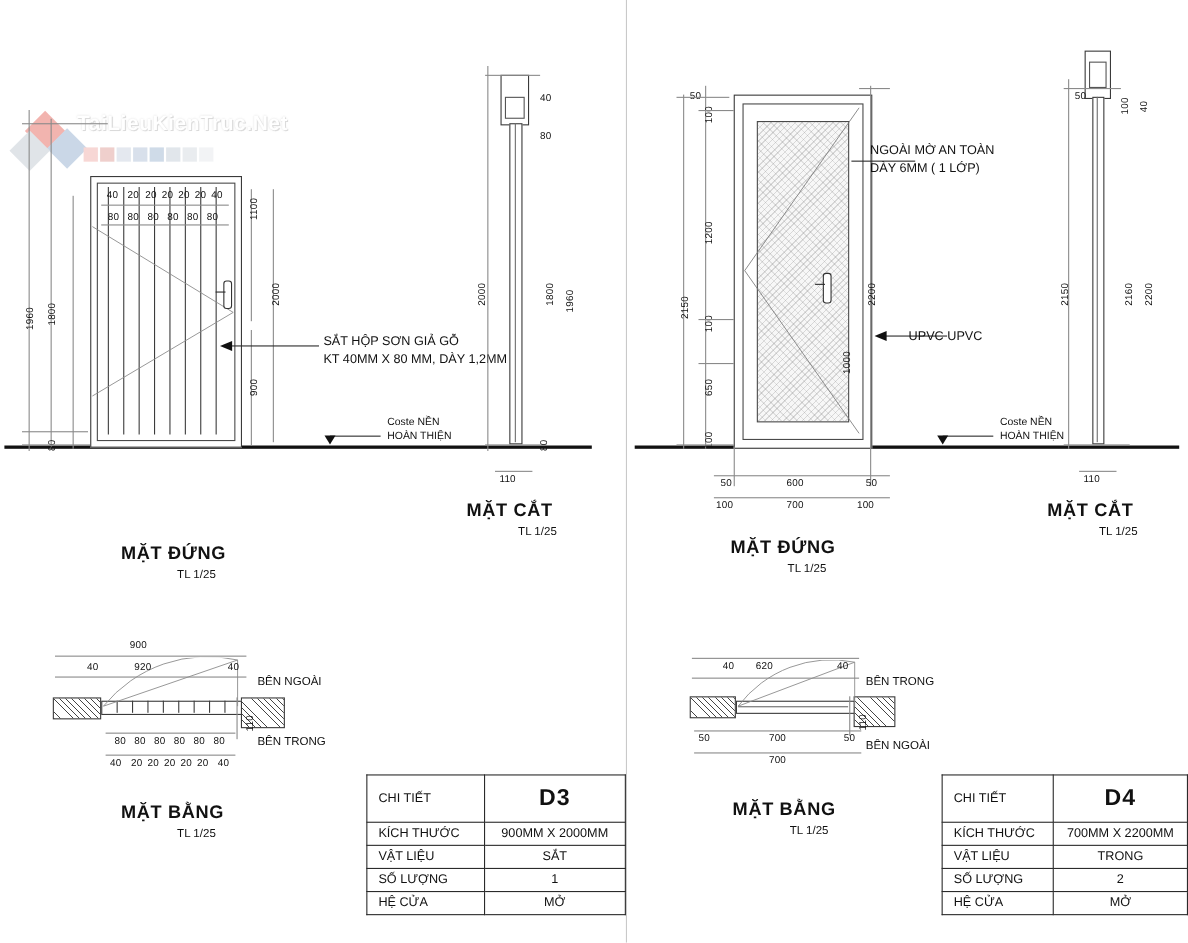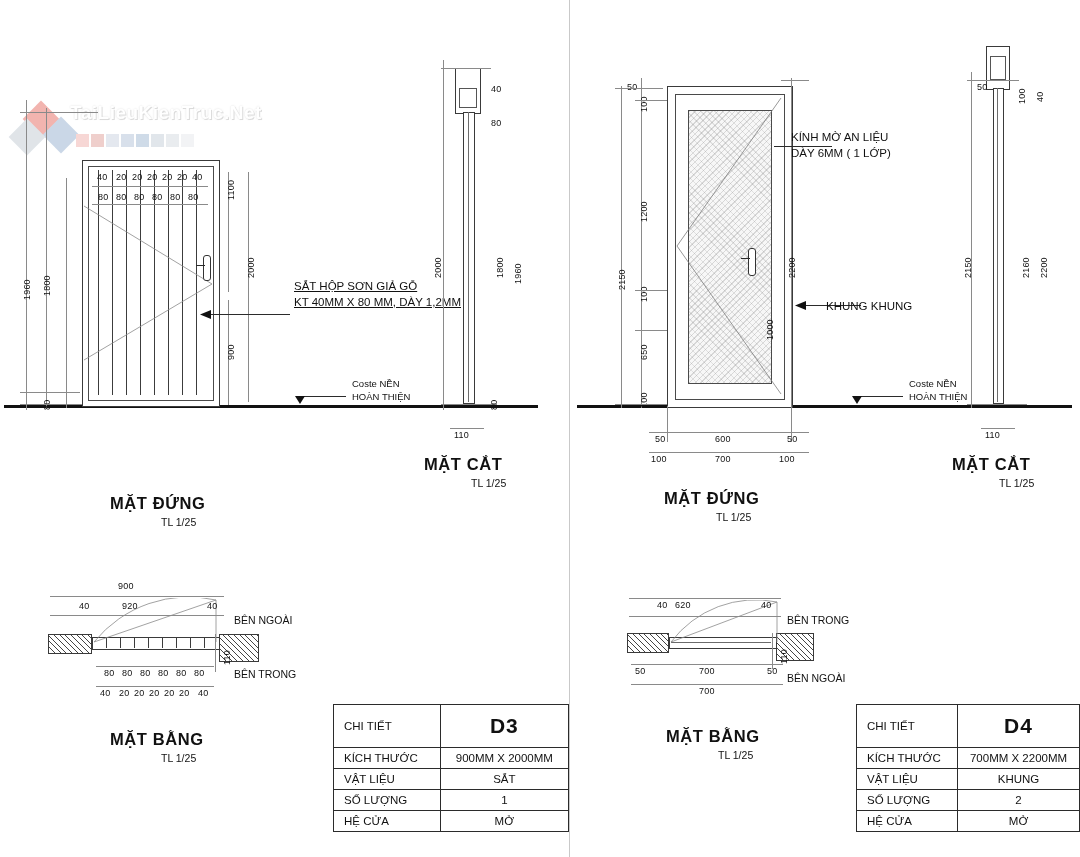--- a/index.html
+++ b/index.html
@@ -231,21 +231,21 @@
     <div class="ln v lite" style="left:228px; top:300px; height:105px;"></div>
 
     <div class="dim rot" style="left:226px; top:200px;">1100</div>
     <div class="dim rot" style="left:246px; top:278px;">2000</div>
     <div class="dim rot" style="left:226px; top:360px;">900</div>
 
     <div class="ln h" style="left:206px; top:314px; width:84px;"></div>
     <svg class="abs" style="left:200px; top:309px;" width="12" height="11">
       <polygon points="0,5.5 11,1 11,10" fill="#111"></polygon>
     </svg>
-    <div class="note" style="left:294px; top:279px;text-decoration:underline;">
+    <div class="note" style="left:294px; top:304px;">
       <span>SẮT HỘP SƠN GIẢ GỖ</span><br>
       <span>KT 40MM X 80 MM, DÀY 1,2MM</span>
     </div>
 
     <div class="ln h" style="left:300px; top:396px; width:46px;"></div>
     <div class="arrow-tri" style="left:295px; top:396px;"></div>
     <div class="note" style="left:352px; top:378px; font-size:9.5px;">
       <span>Coste NỀN</span><br>
       <span>HOÀN THIỆN</span>
     </div>
@@ -401,29 +401,29 @@
 
     <div class="dim" style="left:86px; top:434px;">50</div>
     <div class="dim" style="left:146px; top:434px;">600</div>
     <div class="dim" style="left:218px; top:434px;">50</div>
     <div class="dim" style="left:82px; top:454px;">100</div>
     <div class="dim" style="left:146px; top:454px;">700</div>
     <div class="dim" style="left:210px; top:454px;">100</div>
 
     <div class="ln h" style="left:205px; top:146px; width:58px;"></div>
     <div class="note" style="left:222px; top:130px;">
-      <span>KÍNH MỜ AN LIỆU</span><br>
+      <span>NGOÀI MỜ AN TOÀN</span><br>
       <span>DÀY 6MM ( 1 LỚP)</span>
     </div>
 
     <div class="ln h" style="left:232px; top:305px; width:60px;"></div>
     <svg class="abs" style="left:226px; top:300px;" width="12" height="11">
       <polygon points="0,5.5 11,1 11,10" fill="#111"></polygon>
     </svg>
-    <div class="note" style="left:257px; top:299px;">KHUNG KHUNG</div>
+    <div class="note" style="left:257px; top:299px;">UPVC UPVC</div>
 
     <div class="ln h" style="left:288px; top:396px; width:46px;"></div>
     <div class="arrow-tri" style="left:283px; top:396px;"></div>
     <div class="note" style="left:340px; top:378px; font-size:9.5px;">
       <span>Coste NỀN</span><br>
       <span>HOÀN THIỆN</span>
     </div>
 
     <div class="title" style="left:95px; top:489px;">MẶT ĐỨNG</div>
     <div class="subtitle" style="left:147px; top:511px;">TL 1/25</div>
@@ -457,21 +457,21 @@
     <div class="ln h" style="left:102px; top:642px; width:100px; background:#6a6a6a;"></div>
 
     <svg class="abs" style="left:100px; top:600px;" width="116" height="48">
       <line x1="108" y1="2" x2="108" y2="42" stroke="#8a8a8a" stroke-width="0.8"></line>
       <line x1="2" y1="42" x2="108" y2="2" stroke="#8a8a8a" stroke-width="0.8"></line>
       <path d="M108 2 A 106 106 0 0 0 2 42" fill="none" stroke="#8a8a8a" stroke-width="0.8"></path>
     </svg>
 
     <div class="ln h lite" style="left:60px; top:598px; width:152px;"></div>
     <div class="ln h lite" style="left:60px; top:616px; width:152px;"></div>
-    <div class="dim" style="left:106px; top:600px;text-align:center;">620</div>
+    <div class="dim" style="left:118px; top:600px;text-align:center;">620</div>
     <div class="dim" style="left:88px; top:600px;">40</div>
     <div class="dim" style="left:192px; top:600px;">40</div>
 
     <div class="dim rot" style="left:210px; top:664px;">110</div>
     <div class="ln v lite" style="left:203px; top:633px; height:36px;"></div>
 
     <div class="ln h lite" style="left:62px; top:664px; width:152px;"></div>
     <div class="ln h lite" style="left:62px; top:684px; width:152px;"></div>
     <div class="dim" style="left:66px; top:666px;">50</div>
     <div class="dim" style="left:130px; top:666px;">700</div>
@@ -489,21 +489,21 @@
           <tr class="head">
         <td class="lbl">CHI TIẾT</td>
         <td class="val code">D4</td>
       </tr>
       <tr>
         <td class="lbl">KÍCH THƯỚC</td>
         <td class="val">700MM X 2200MM</td>
       </tr>
       <tr>
         <td class="lbl">VẬT LIỆU</td>
-        <td class="val">KHUNG</td>
+        <td class="val">TRONG</td>
       </tr>
       <tr>
         <td class="lbl">SỐ LƯỢNG</td>
         <td class="val">2</td>
       </tr>
       <tr>
         <td class="lbl">HỆ CỬA</td>
         <td class="val">MỞ</td>
       </tr>
     </tbody>

